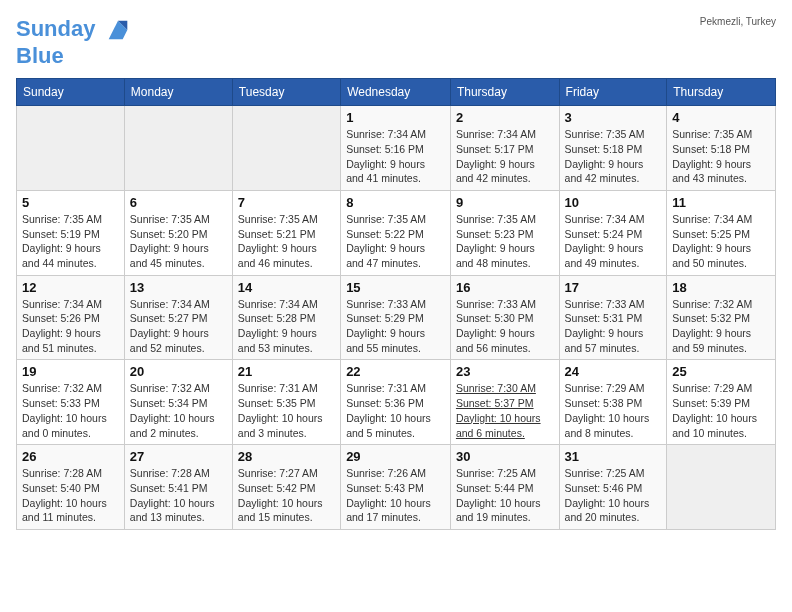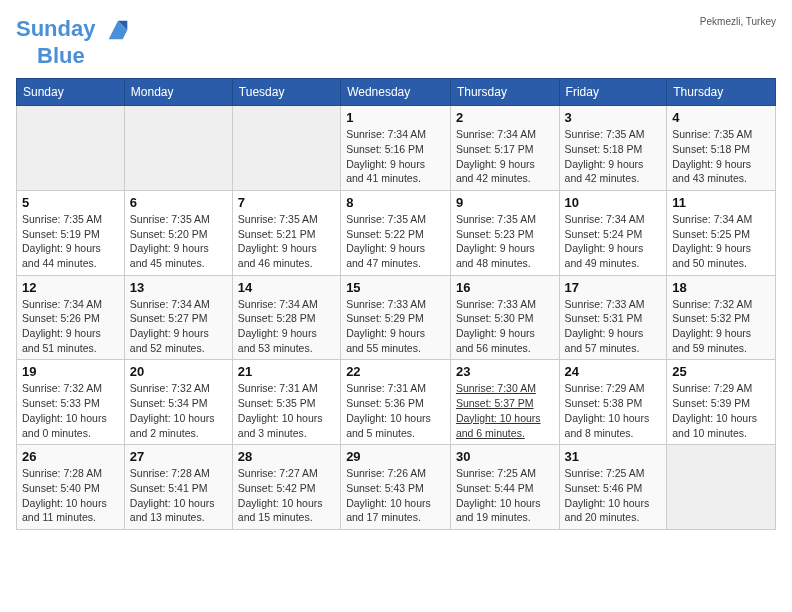--- a/index.html
+++ b/index.html
@@ -97,21 +97,21 @@
     <div>
       <div style="display:flex;align-items:center;">
         <div class="logo-text">
           <span>Sunday</span>
           <svg class="logo-icon" viewBox="0 0 30 30" xmlns="http://www.w3.org/2000/svg" style="display:inline;vertical-align:middle;">
             <polygon points="5,25 15,5 25,15 20,25" fill="#4a90d9"></polygon>
             <polygon points="15,5 25,5 25,15" fill="#2a5caa"></polygon>
           </svg>
         </div>
       </div>
-      <div class="logo-text" style="color:#4a90d9;font-size:22px;margin-left:21px;">Blue</div>
+      <div class="logo-text" style="color:#4a90d9;font-size:22px;">Blue</div>
     </div>
   </div>
   <div class="title-section">
     <div class="subtitle">Pekmezli, Turkey</div>
   </div>
 </div>
 
 <table>
   <thead>
     <tr>

